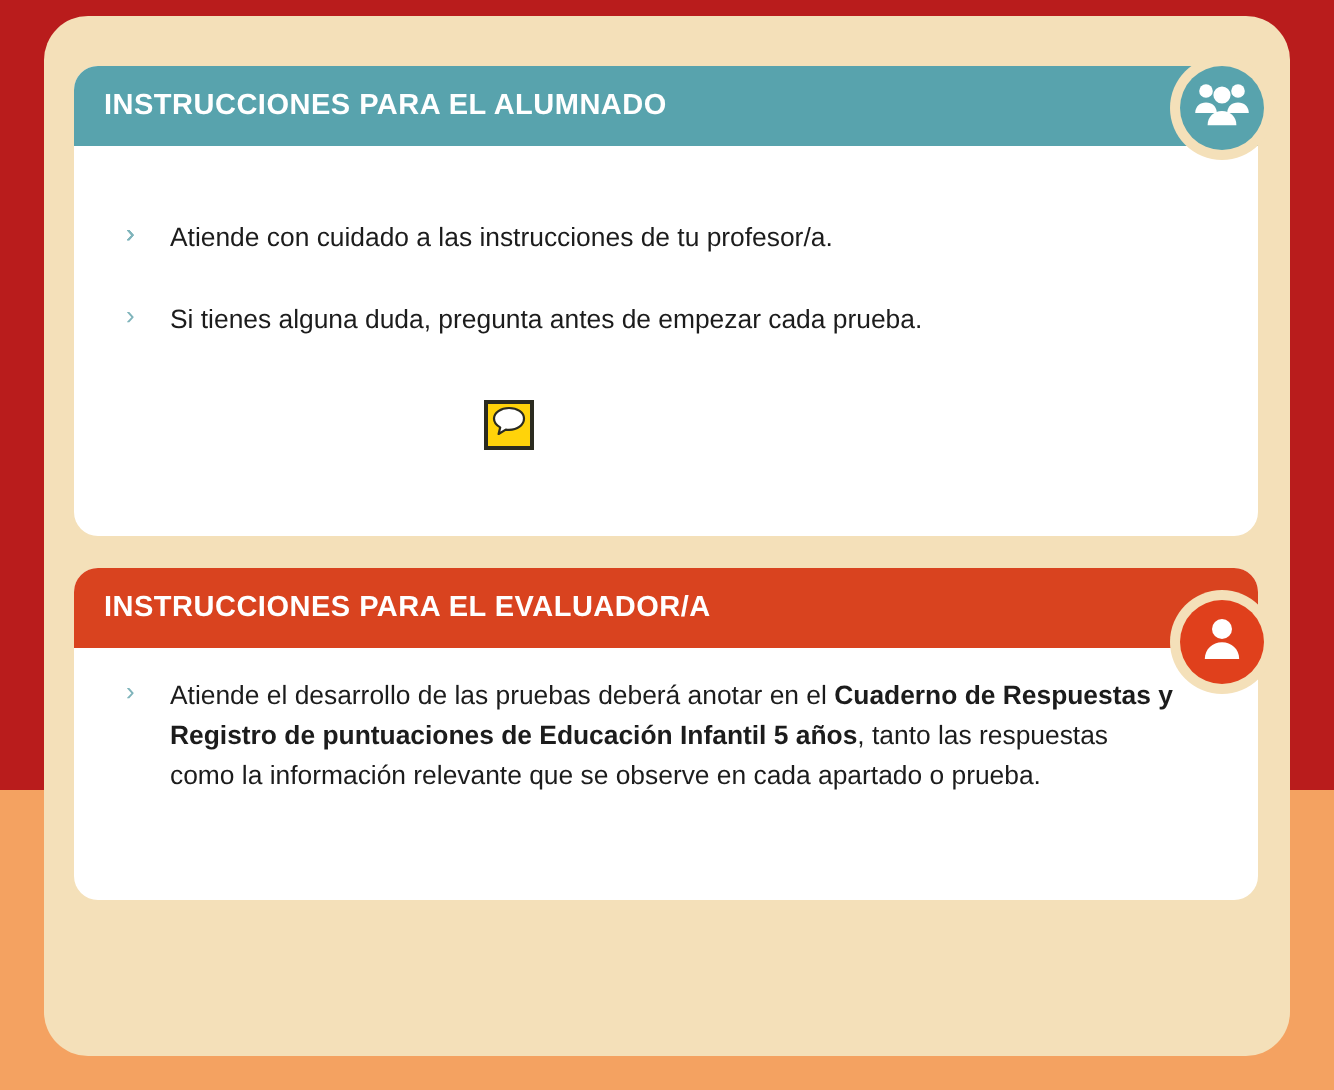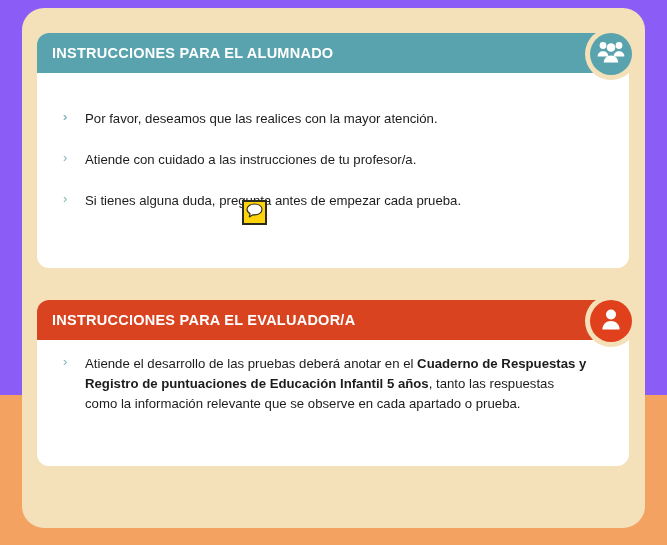--- a/index.html
+++ b/index.html
@@ -12,21 +12,21 @@
     overflow: hidden;
     font-family: "Liberation Sans", sans-serif;
     background: #f4a261;
   }
 
   
   #page {
     position: relative;
     width: 667px;
     height: 395px;
-    background: #8b5cf6;
+    background: #b91c1c;
   }
 
   
   #cream-panel {
     position: absolute;
     left: 22px;
     top: 8px;
     width: 623px;
     height: 520px;
     background: #f4e0b9;
@@ -74,21 +74,21 @@
     width: 592px;
     height: 235px;
   }
   #card-alumnado .card-header {
     background: #58a3ad;
   }
 
   
   #card-evaluador {
     left: 37px;
-    top: 300px;
+    top: 284px;
     width: 592px;
     height: 166px;
   }
   #card-evaluador .card-header {
     background: #d9431f;
   }
 
   
   .bullet-list {
     list-style: none;
@@ -181,21 +181,20 @@
     </div>
     <div class="card-body">
       <ul class="bullet-list">
 
         <li class="bullet-item">
           <span class="chev-icon">›</span>
         </li>
 
         <li class="bullet-item">
           <span class="chev-icon">›</span>
-          <span class="bullet-text">Por favor, deseamos que las realices con la mayor atención.</span>
         </li>
 
         <li class="bullet-item">
           <span class="chev-icon">›</span>
           <span class="bullet-text">Atiende con cuidado a las instrucciones de tu profesor/a.</span>
         </li>
 
         <li class="bullet-item">
           <span class="chev-icon">›</span>
           <span class="bullet-text">Si tienes alguna duda, pregunta antes de empezar cada prueba.</span>

